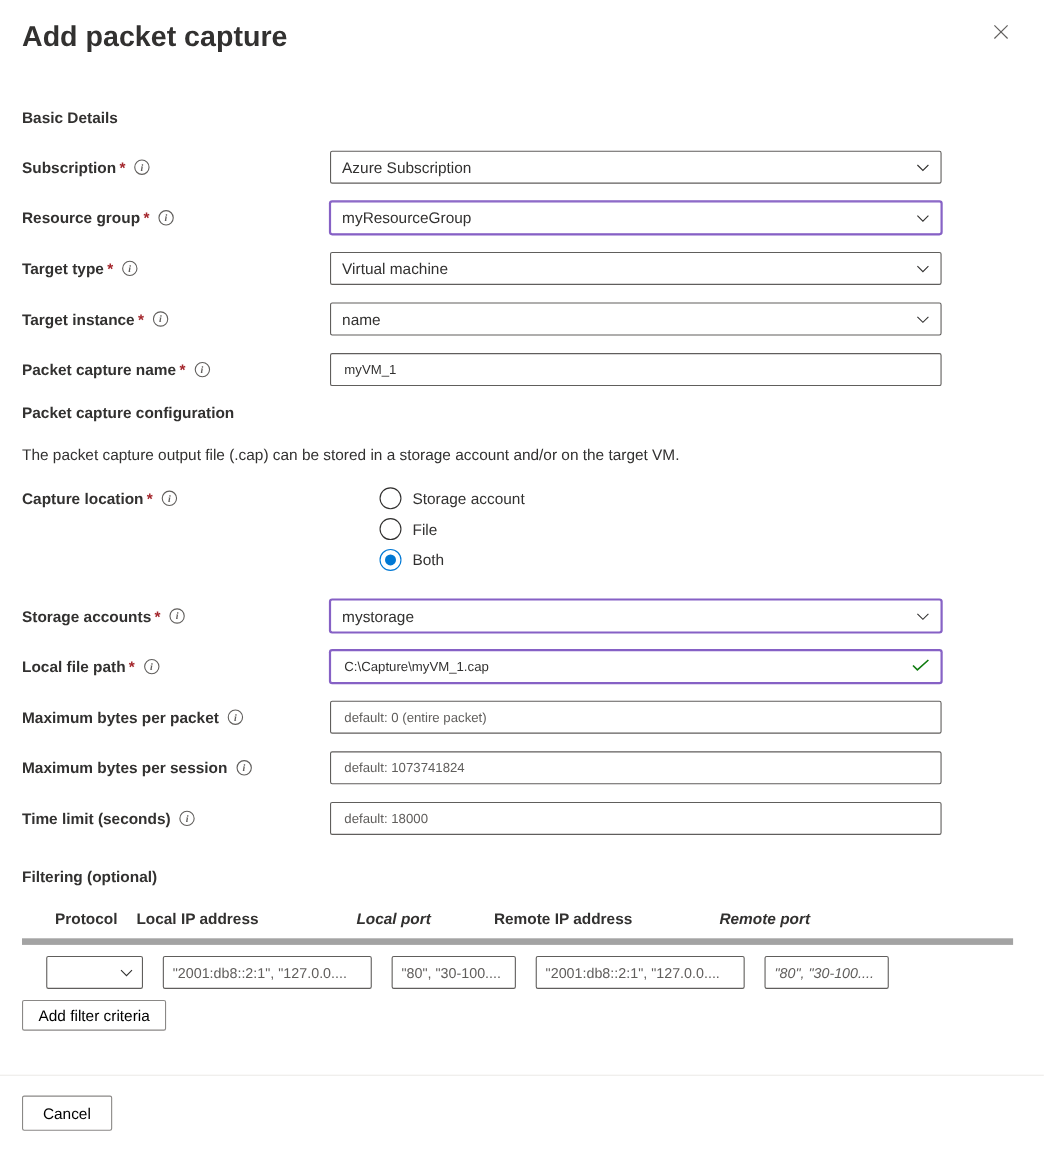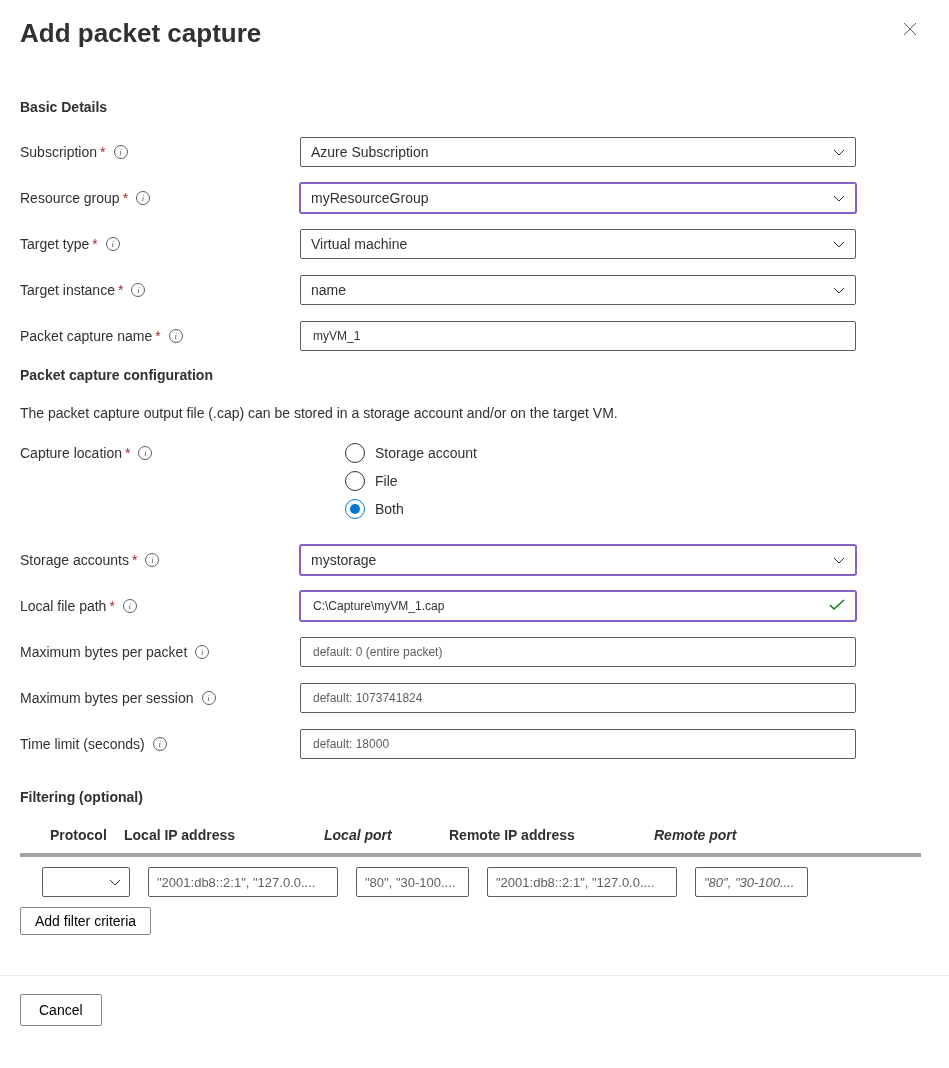--- a/index.html
+++ b/index.html
@@ -47,20 +47,21 @@
   .form-row {
     display: flex;
     align-items: center;
     margin-bottom: 16px;
   }
   .label-col {
     width: 280px;
     display: flex;
     align-items: center;
     font-size: 14px;
+    font-weight: bold;
   }
   .required {
     color: #a4262c;
     margin-left: 3px;
   }
   .info-icon {
     margin-left: 8px;
     width: 14px;
     height: 14px;
     border: 1px solid #605e5c;
@@ -140,21 +141,21 @@
   }
   .radio-row.selected .radio-inner{ display:block; }
   .radio-label { font-size:14px; }
   .filter-section { margin-top: 30px; }
   .filter-table { margin: 18px 0 10px 0; }
   .filter-head {
     display:flex;
     font-weight:600;
     font-size:14px;
     padding: 0 0 10px 0;
-    border-bottom: 4px solid #a3a3a3;
+    border-bottom: 6px solid #a3a3a3;
   }
   .filter-row {
     display:flex;
     padding-top:10px;
     gap: 18px;
   }
   .col-protocol{ flex: 0 0 88px; }
   .col-localip { flex: 0 0 190px; }
   .col-localport{ flex: 0 0 113px; }
   .col-remoteip { flex: 0 0 190px; }

